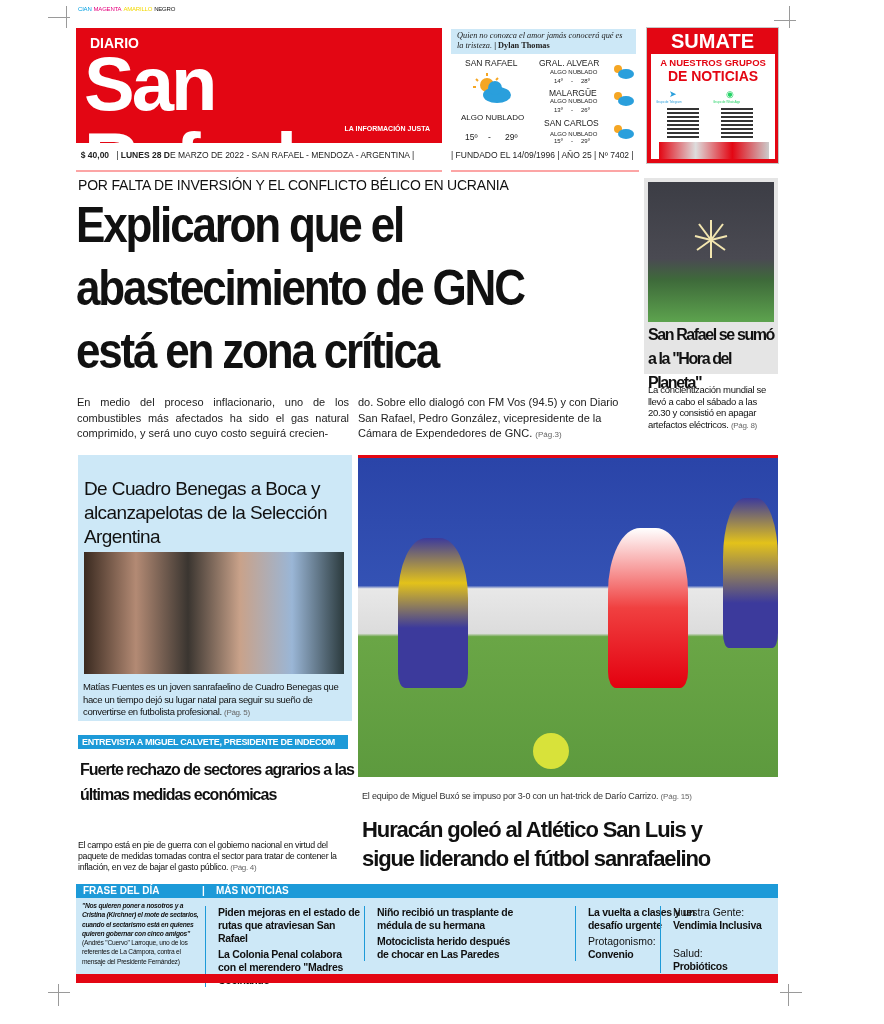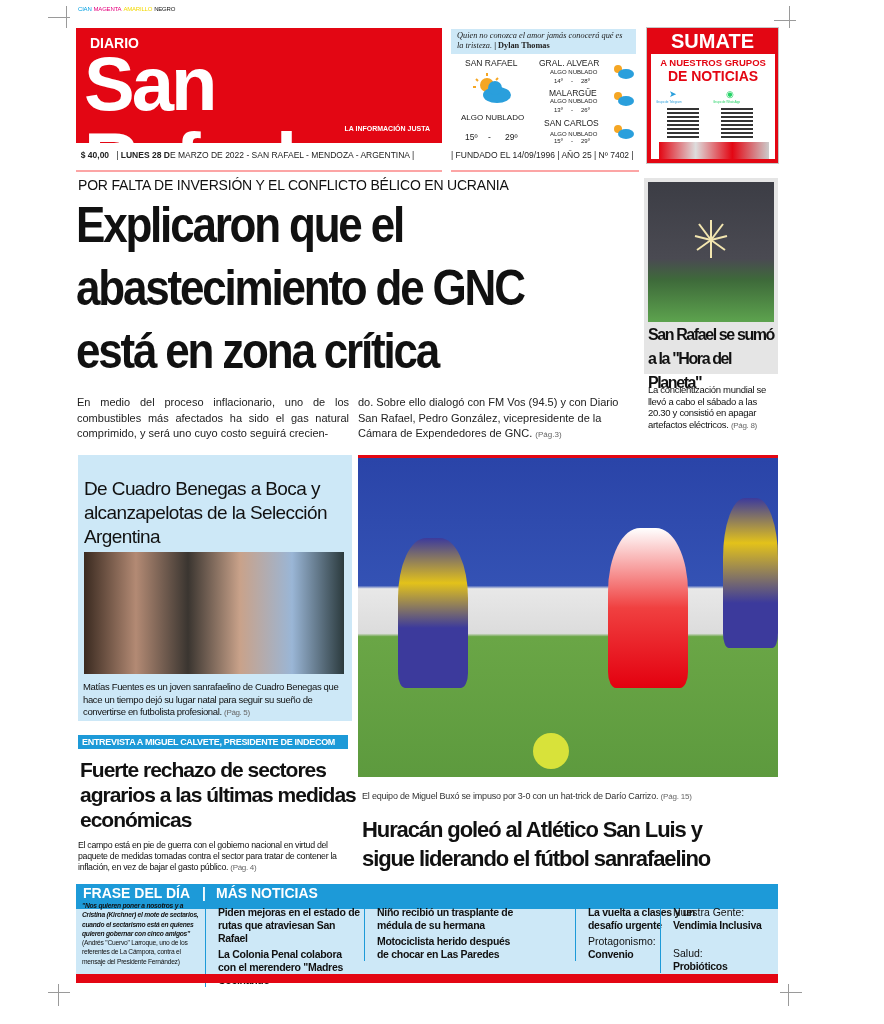--- a/index.html
+++ b/index.html
@@ -55,34 +55,34 @@
   .side-text { position: absolute; left: 4px; top: 206px; width: 128px; font-size: 9.5px; line-height: 11.5px; letter-spacing: -0.3px; }
 
   
   .lbox { left: 78px; top: 455px; width: 274px; height: 266px; background: #cde8f7; }
   .tagbar { position: absolute; background: #1d9ad8; color: #fff; font-weight: 700; font-size: 9px; padding: 2px 4px; white-space: nowrap; letter-spacing: -0.3px; }
   .lbox .title { position: absolute; left: 6px; top: 22px; width: 270px; font-size: 19px; line-height: 24px; letter-spacing: -0.6px; }
   .photo-selfie { position: absolute; left: 6px; top: 97px; width: 260px; height: 122px;
      background: linear-gradient(90deg, #3a2a20 0%, #b38a74 20%, #3a3530 40%, #c9a28a 60%, #9ab6d6 80%, #2b3a3d 100%); }
   .lbox .cap { position: absolute; left: 5px; top: 226px; width: 268px; font-size: 9.5px; line-height: 12.5px; letter-spacing: -0.35px; }
 
-  .story2-title { left: 80px; top: 757px; width: 280px; font-weight: 700; font-size: 21px; line-height: 25px; letter-spacing: -1px; }
+  .story2-title { left: 80px; top: 757px; width: 280px; font-weight: 700; font-size: 16px; line-height: 25px; letter-spacing: -1px; }
   .story2-text { left: 78px; top: 840px; width: 280px; font-size: 8.8px; line-height: 11px; letter-spacing: -0.3px; }
 
   
   .photo-foot { left: 358px; top: 455px; width: 420px; height: 322px; border-top: 3px solid #e30613;
      background:
        linear-gradient(180deg, #2a44a8 0%, #3452b4 40%, #e8e8e8 41%, #dcdcdc 55%, #6aa646 56%, #5d9a3e 100%); }
   .player { position: absolute; border-radius: 40% 40% 10% 10%; }
   .caption-foot { left: 362px; top: 791px; font-size: 9px; color: #333; letter-spacing: -0.2px; }
   .foot-title { left: 362px; top: 815px; font-weight: 700; font-size: 22px; line-height: 29px; letter-spacing: -1.1px; }
 
   
   .bottom { left: 76px; top: 884px; width: 702px; height: 90px; background: #cde8f7; }
-  .bottom-head { position: absolute; left: 0; top: 0; width: 100%; height: 25px; background: #1d9ad8; color: #fff; font-weight: 700; font-size: 14px; }
+  .bottom-head { position: absolute; left: 0; top: 0; width: 100%; height: 14px; background: #1d9ad8; color: #fff; font-weight: 700; font-size: 10px; }
   .bottom-head span { position: absolute; top: 1px; }
   .quote-day { position: absolute; left: 6px; top: 17px; width: 122px; font-size: 6.7px; line-height: 9.3px; letter-spacing: -0.25px; }
   .quote-day i { font-weight: 700; }
   .news { position: absolute; font-weight: 700; font-size: 10.5px; line-height: 13px; letter-spacing: -0.3px; }
   .news-col { position: absolute; top: 22px; padding-left: 12px; border-left: 1px solid #1d9ad8; }
   .news-col .lab { font-size: 10.5px; font-weight: 400; line-height: 13px; }
   .red-bar { left: 76px; top: 974px; width: 702px; height: 9px; background: #e30613; }
 </style>
 </head>
 <body>

